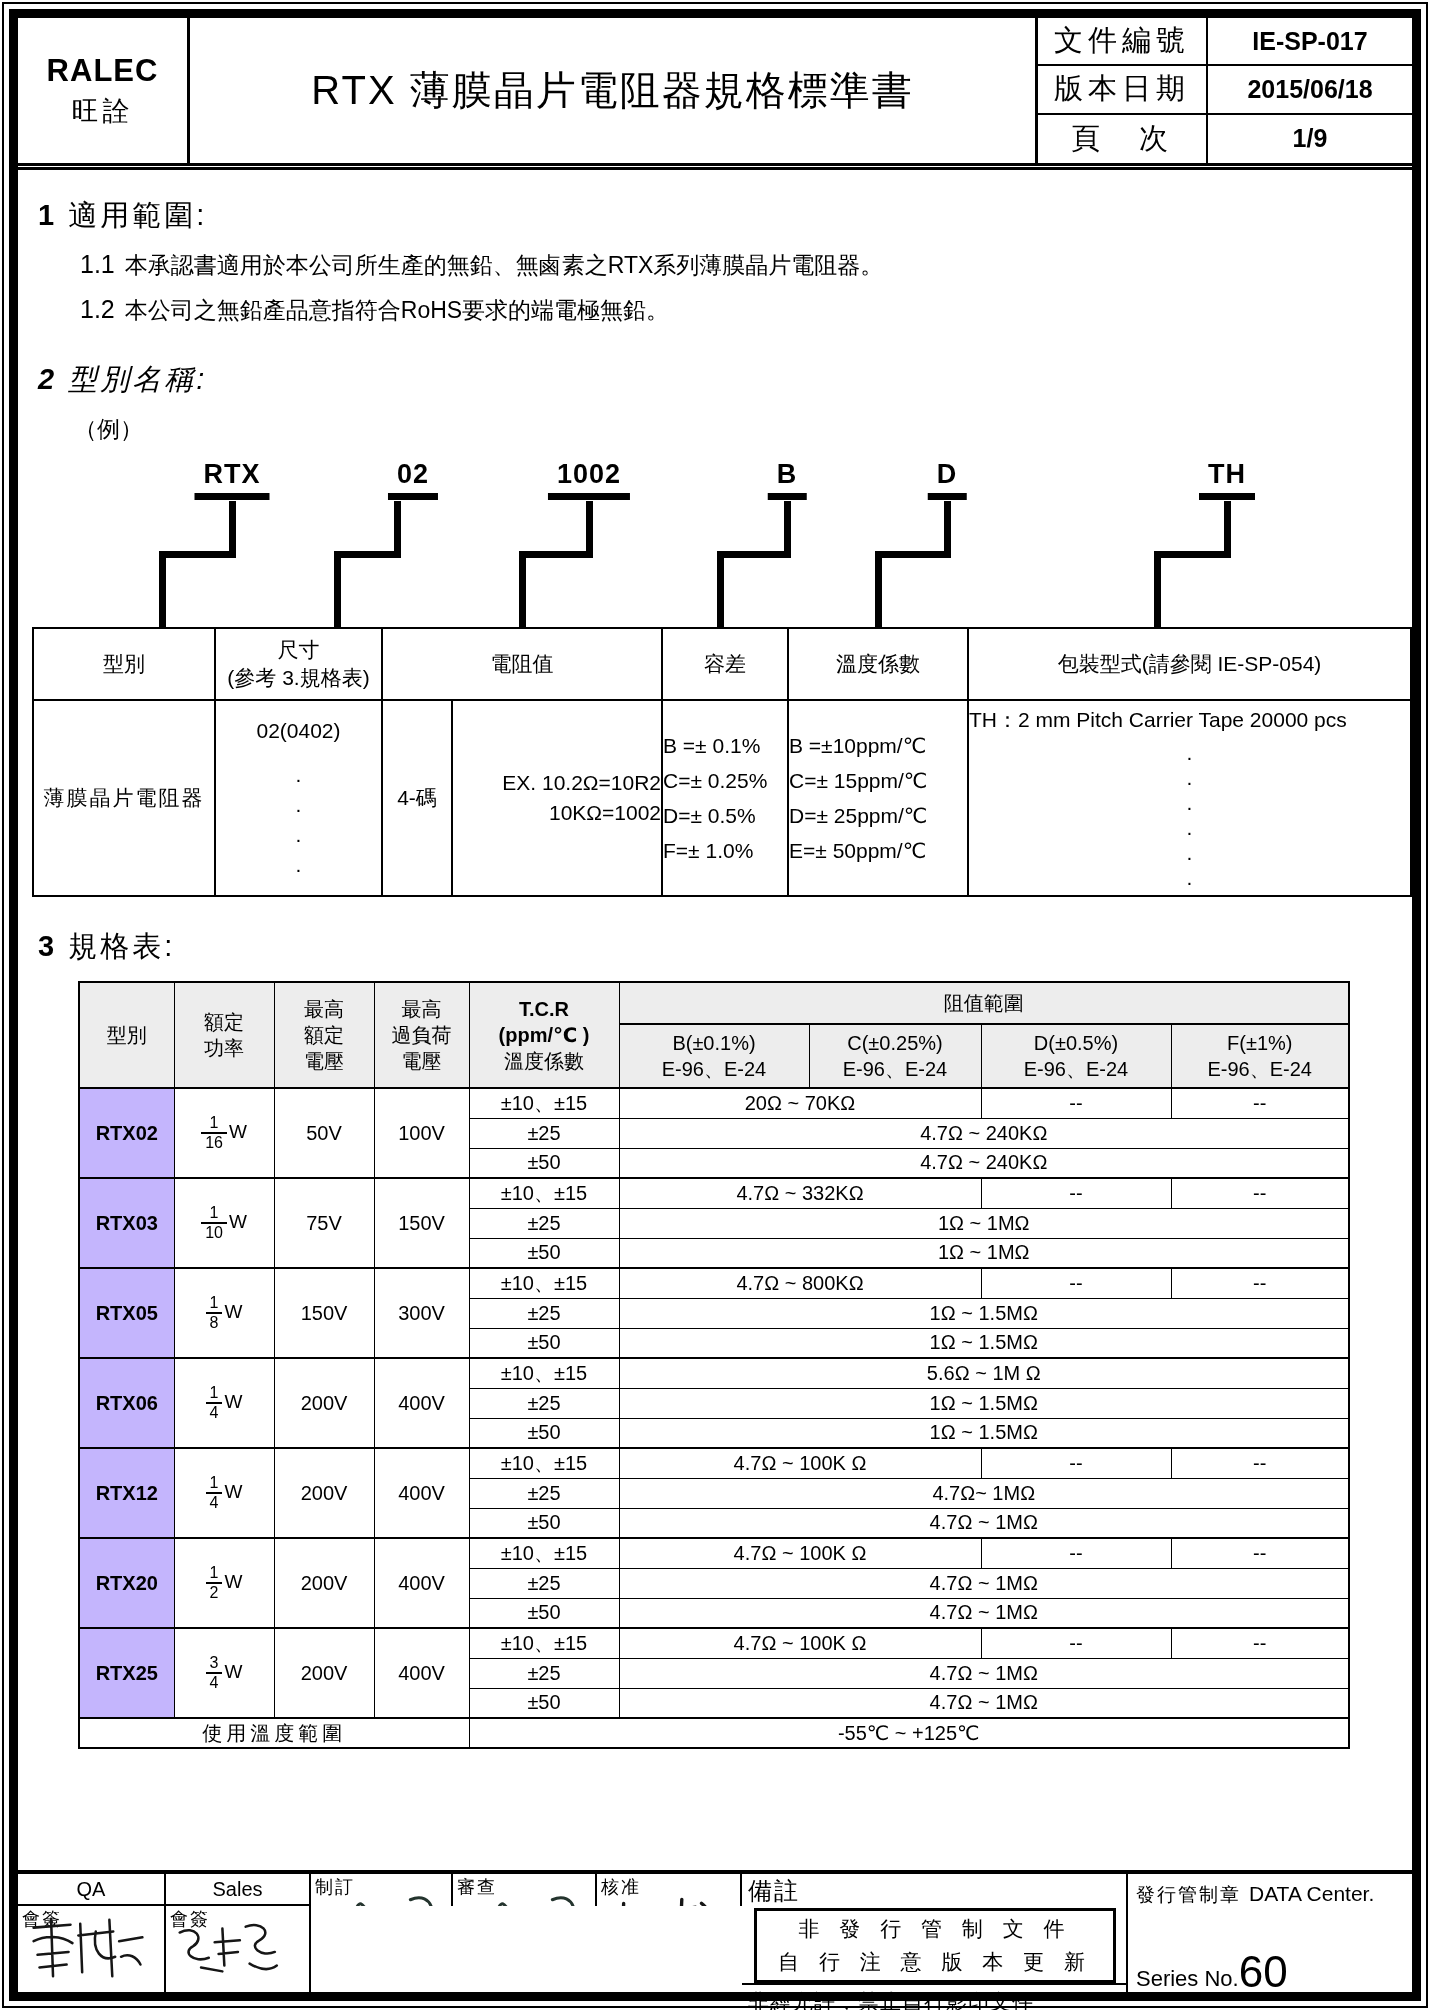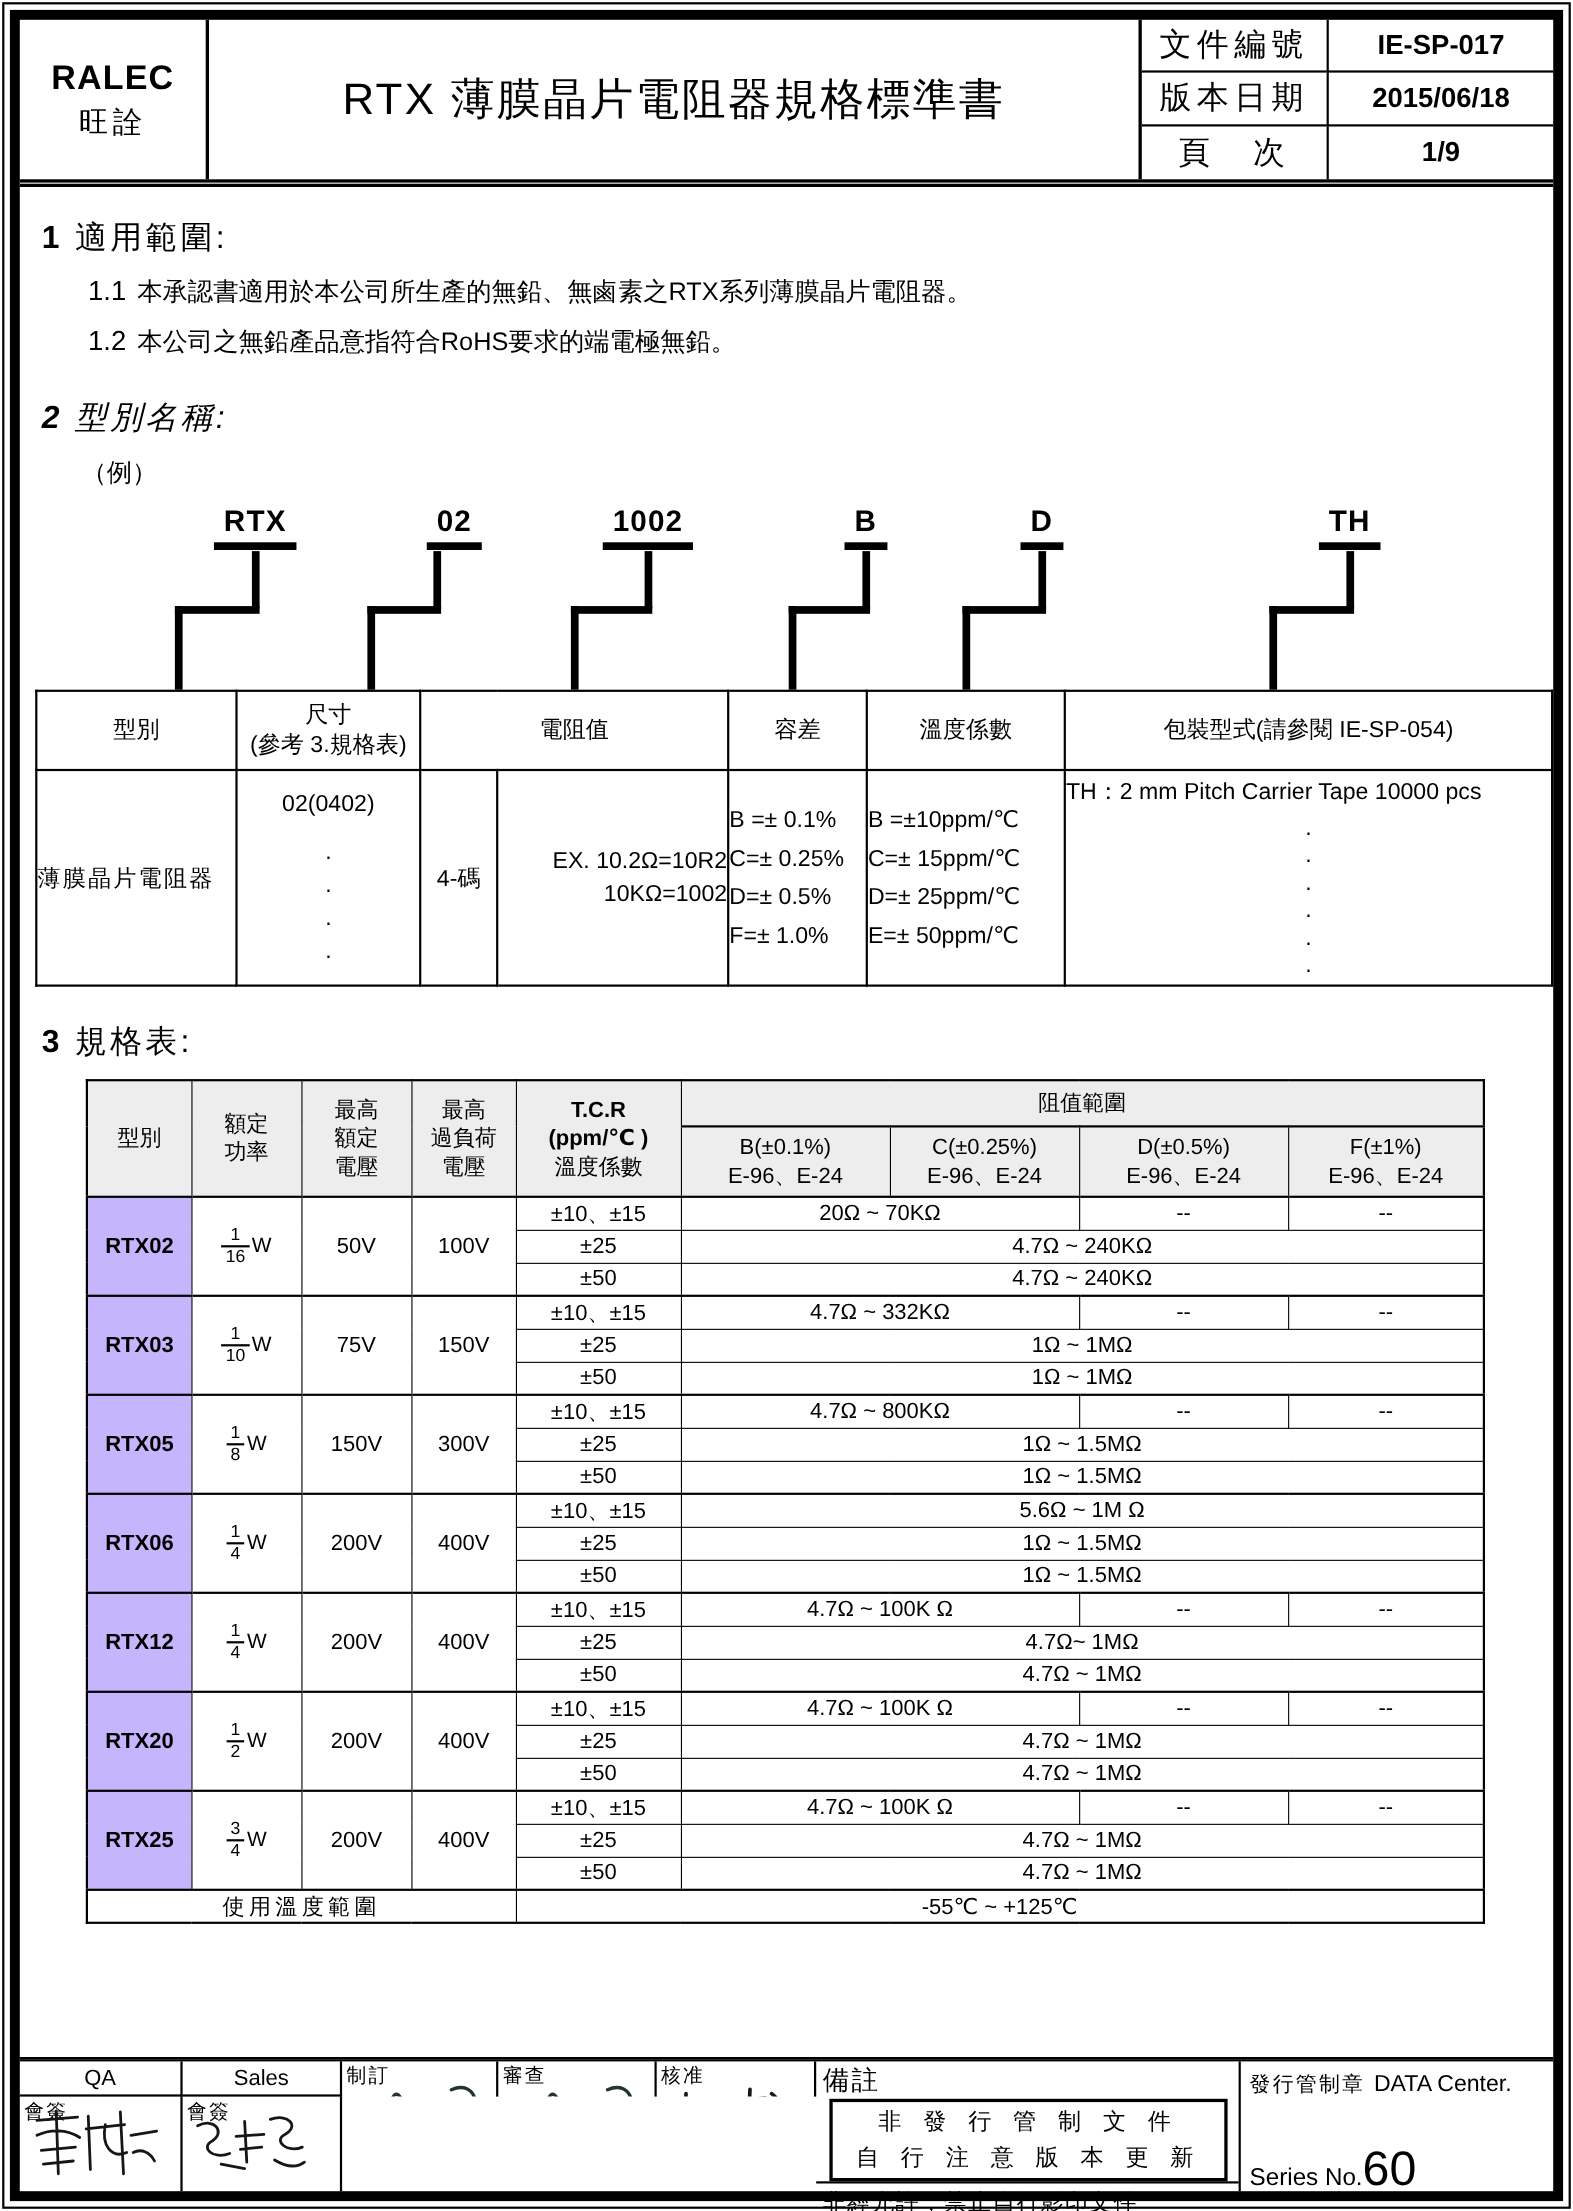--- a/index.html
+++ b/index.html
@@ -33,21 +33,21 @@
   
   .pn-diagram{position:relative;height:168px;margin-top:14px;}
   .pn-label{position:absolute;top:0;transform:translateX(-50%);font-size:27px;font-weight:bold;border-bottom:7px solid #000;padding:0 9px 3px 9px;letter-spacing:1px;}
   .pn-bar{position:absolute;background:#000;}
 
   
   table.decode{border-collapse:collapse;width:1378px;table-layout:fixed;}
   table.decode th,table.decode td{border:2px solid #000;font-weight:normal;padding:0;}
   table.decode th{height:72px;font-size:21px;text-align:center;line-height:1.35;}
   table.decode td{height:196px;font-size:21px;vertical-align:middle;}
-  td.d-type{text-align:left;letter-spacing:2px;border-radius:30px;}
+  td.d-type{text-align:center;letter-spacing:2px;border-radius:30px;}
   td.d-size{text-align:center;vertical-align:top;padding-top:8px;line-height:30px;}
   td.d-code{text-align:center;}
   td.d-ex{text-align:right;padding-right:6px;line-height:30px;}
   td.d-tol,td.d-tcr{padding-left:6px;line-height:35px;}
   td.d-pkg{vertical-align:top;padding:6px 4px 0 4px;line-height:25px;}
   .pkg-line1{text-align:left;}
   .pkg-dot,.size-dot{text-align:center;}
 
   
   table.spec{border-collapse:collapse;width:1270px;margin:14px 0 0 46px;table-layout:fixed;}
@@ -196,21 +196,21 @@
             <div>D=± 0.5%</div>
             <div>F=± 1.0%</div>
           </td>
           <td class="d-tcr">
             <div>B =±10ppm/℃</div>
             <div>C=± 15ppm/℃</div>
             <div>D=± 25ppm/℃</div>
             <div>E=± 50ppm/℃</div>
           </td>
           <td class="d-pkg">
-            <div class="pkg-line1">TH：2 mm Pitch Carrier Tape 10000 pcs</div>
+            <div class="pkg-line1">TH：2 mm Pitch Carrier Tape 20000 pcs</div>
             <div class="pkg-dot" style="margin-top:8px">.</div>
             <div class="pkg-dot">.</div>
             <div class="pkg-dot">.</div>
             <div class="pkg-dot">.</div>
             <div class="pkg-dot">.</div>
             <div class="pkg-dot">.</div>
           </td>
         </tr>
       </tbody>
         </table>

